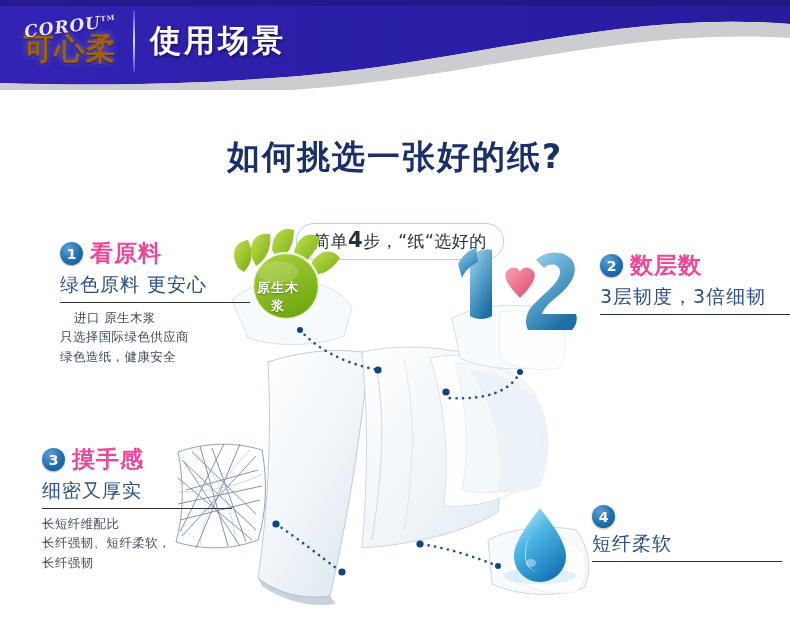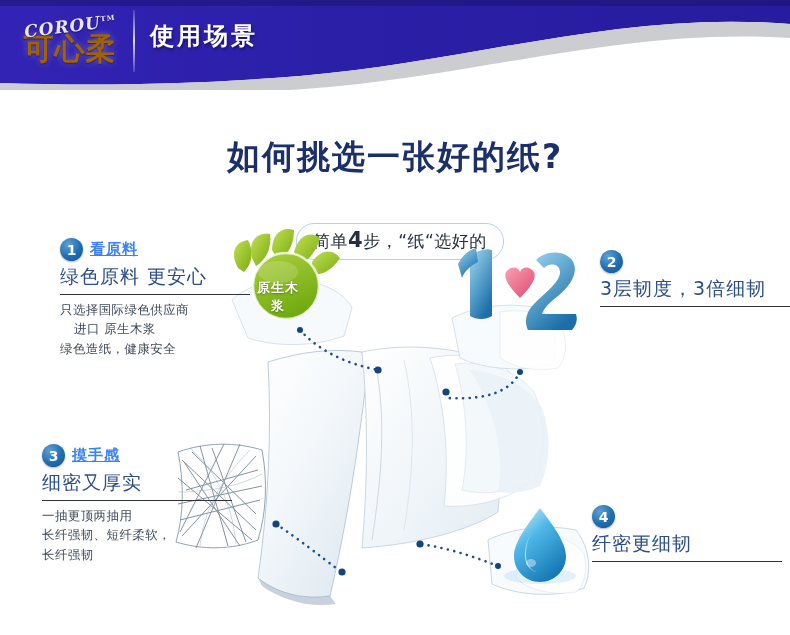--- a/index.html
+++ b/index.html
@@ -31,21 +31,21 @@
     font-size:30px;font-weight:bold;color:#a16207;
     letter-spacing:1px;line-height:1.05;
     text-shadow:0 1px 2px rgba(0,0,0,.5), 0 0 6px rgba(255,255,255,.35);
   }
   .header-divider{
     position:absolute;left:133px;top:10px;width:2px;height:62px;
     background:linear-gradient(to bottom,rgba(255,255,255,.15),rgba(255,255,255,.85),rgba(255,255,255,.15));
   }
   .header-title{
     position:absolute;left:150px;top:20px;
-    font-size:24px;font-weight:bold;color:#ffffff;letter-spacing:3px;
+    font-size:31px;font-weight:bold;color:#ffffff;letter-spacing:3px;
     text-shadow:1px 2px 3px rgba(0,0,0,.45);
   }
 
   
   .main-title{
     position:absolute;left:0;top:135px;width:790px;text-align:center;
     font-size:33px;font-weight:bold;color:#1b2f6b;letter-spacing:2px;
   }
   .subtitle-pill{
     position:absolute;left:296px;top:203px;
@@ -62,21 +62,21 @@
   
   .info{position:absolute;}
   .info .head{display:flex;align-items:center;gap:7px;}
   .badge{
     width:23px;height:23px;border-radius:50%;
     background:radial-gradient(circle at 34% 28%,#5e9fd4 0%,#1f6eb0 55%,#14558e 100%);
     color:#fff;font-size:14px;font-weight:bold;
     display:flex;align-items:center;justify-content:center;
     box-shadow:0 1px 2px rgba(0,0,0,.3);flex:0 0 auto;
   }
-  .h-title{font-size:15px;font-weight:bold;color:#3b82f6;letter-spacing:1px;text-decoration:underline;}
+  .h-title{font-size:23px;font-weight:bold;color:#ec4899;letter-spacing:1px;}
   .h-sub{font-size:19px;color:#2c4f86;letter-spacing:1px;margin-top:3px;font-weight:500;}
   .rule{height:1px;background:#30343a;margin-top:4px;margin-bottom:5px;}
   .h-desc{font-size:12.5px;color:#3f4a5a;line-height:1.55;letter-spacing:.4px;}
   .h-desc div{white-space:nowrap;}
   .info.right .head,.info.right .h-sub{justify-content:flex-start;}
 
   
   .seal-text{
     position:absolute;left:256px;top:279px;width:44px;text-align:center;
     font-size:13px;font-weight:bold;color:#ffffff;letter-spacing:1px;
@@ -241,49 +241,50 @@
   <div class="seal-text">原生木浆</div>
 
   <div class="info" style="left:60px;top:238px;width:190px;">
     <div class="head">
       <div class="badge">1</div>
       <div class="h-title">看原料</div>
     </div>
     <div class="h-sub">绿色原料 更安心</div>
     <div class="rule"></div>
     <div class="h-desc">
+      <div style="padding-left:14px;">进口 原生木浆</div>
       <div>只选择国际绿色供应商</div>
-      <div style="padding-left:14px;">进口 原生木浆</div>
       <div>绿色造纸，健康安全</div>
     </div>
   </div>
 
   <div class="info right" style="left:600px;top:250px;width:190px;">
     <div class="head">
       <div class="badge">2</div>
+      <div class="h-title">数层数</div>
     </div>
     <div class="h-sub">3层韧度，3倍细韧</div>
     <div class="rule"></div>
   </div>
 
   <div class="info" style="left:42px;top:444px;width:190px;">
     <div class="head">
       <div class="badge">3</div>
       <div class="h-title">摸手感</div>
     </div>
     <div class="h-sub">细密又厚实</div>
     <div class="rule"></div>
     <div class="h-desc">
-      <div>一抽更顶两抽用</div>
+      <div>长短纤维配比</div>
       <div>长纤强韧、短纤柔软，</div>
       <div>长纤强韧</div>
     </div>
   </div>
 
   <div class="info right" style="left:592px;top:505px;width:190px;">
     <div class="head">
       <div class="badge">4</div>
     </div>
-    <div class="h-sub">纤密更细韧</div>
+    <div class="h-sub">短纤柔软</div>
     <div class="rule"></div>
   </div>
 
 </div>
 
 </body></html>

